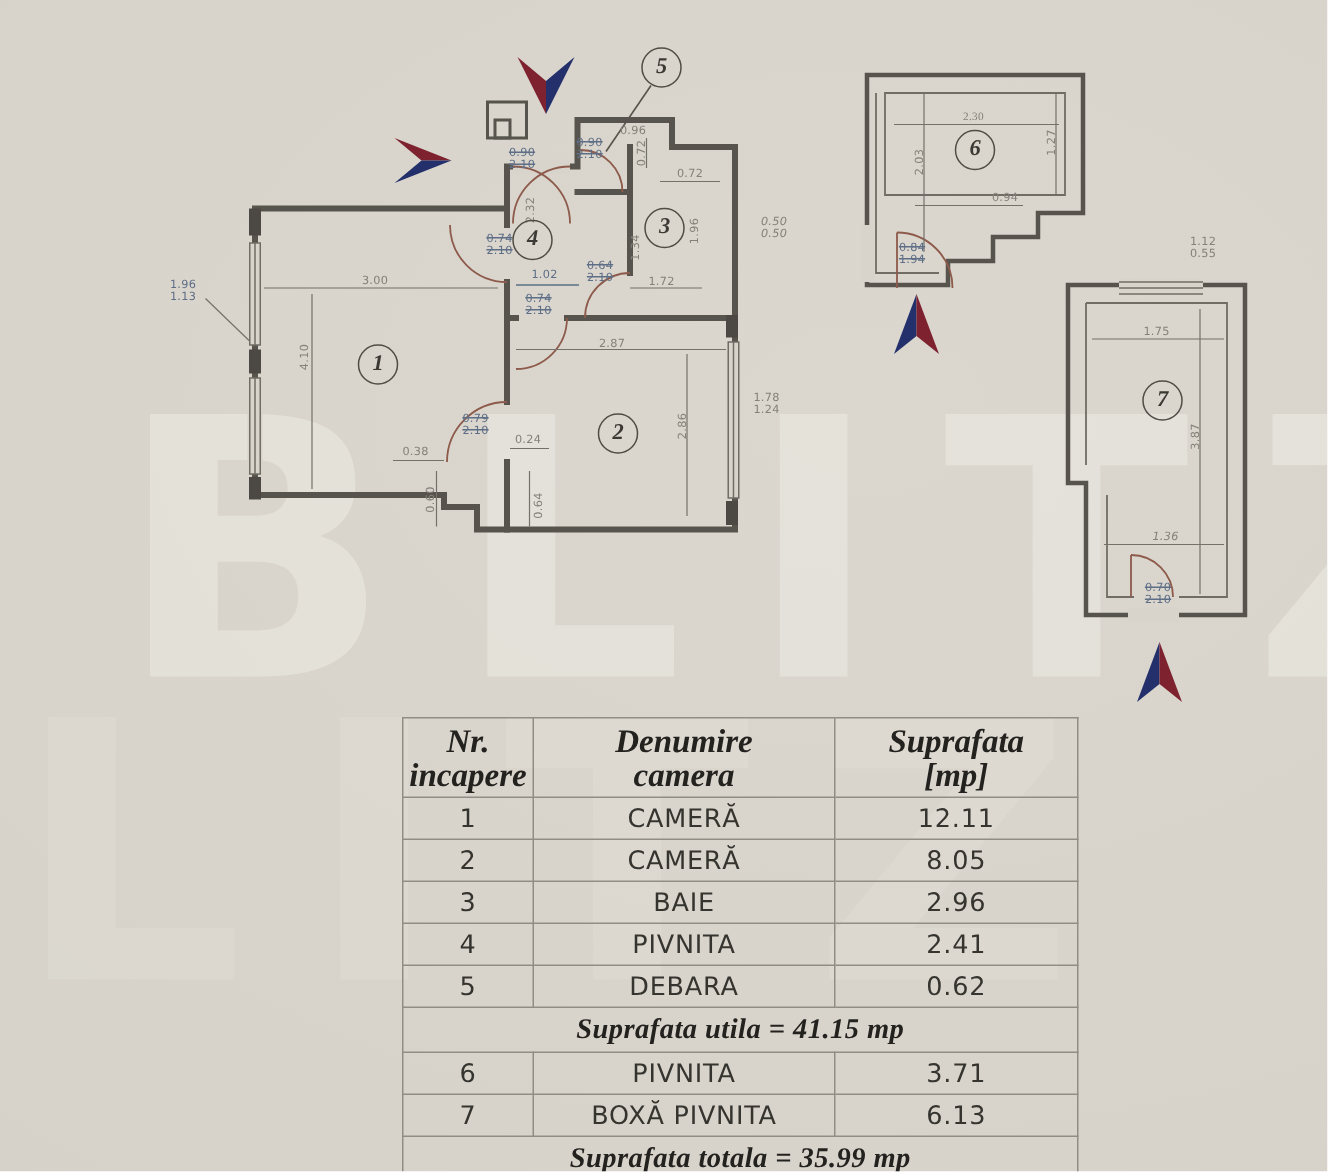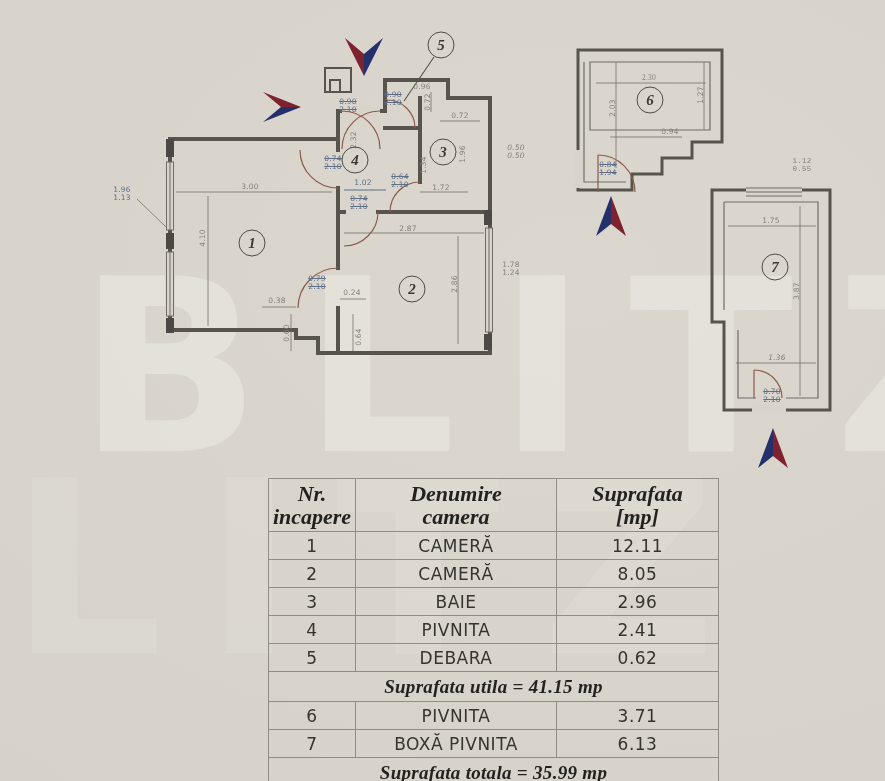--- a/index.html
+++ b/index.html
@@ -242,21 +242,21 @@
       <div class="lab blue strike" style="left: 317px; top: 283px;">0.79
 2.10</div>
       <div class="lab blue strike" style="left: 608px; top: 169px;">0.84
 1.94</div>
       <div class="lab blue strike" style="left: 772px; top: 396px;">0.70
 2.10</div>
       <div class="lab" style="left: 511px; top: 269px;">1.78
 1.24</div>
       <div class="lab" style="left: 516px; top: 152px; font-style: italic;">0.50
 0.50</div>
-      <div class="lab" style="left: 802px; top: 165px; font-family: Liberation Mono, monospace;">1.12
+      <div class="lab" style="left: 802px; top: 165px;">1.12
 0.55</div>
       <div class="room-circle" style="left: 252px; top: 243px;">1</div>
       <div class="room-circle" style="left: 412px; top: 289px;">2</div>
       <div class="room-circle" style="left: 443px; top: 152px;">3</div>
       <div class="room-circle" style="left: 355px; top: 160px;">4</div>
       <div class="room-circle" style="left: 441px; top: 45px;">5</div>
       <div class="room-circle" style="left: 650px; top: 100px;">6</div>
       <div class="room-circle" style="left: 775px; top: 267px;">7</div>
     </div>
 

